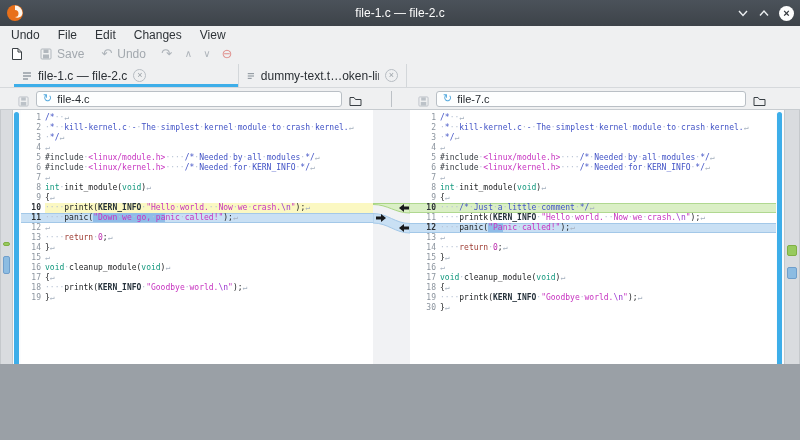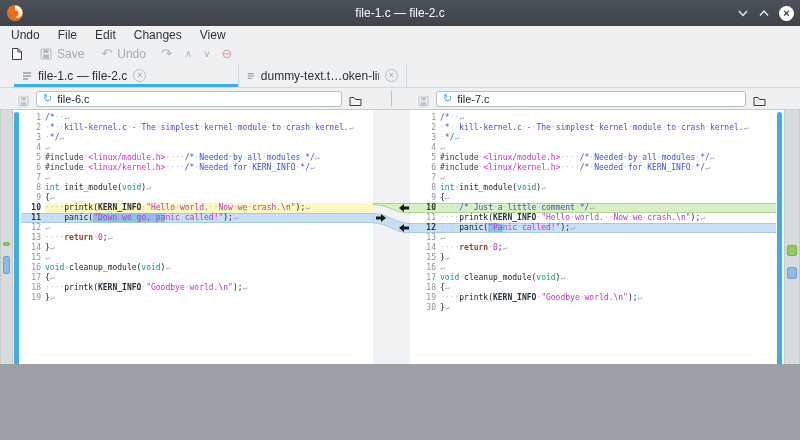--- a/index.html
+++ b/index.html
@@ -57,21 +57,21 @@
          font-size:8px;line-height:10px;}
   .line{display:flex;height:10px;white-space:pre;}
   .num{flex:none;width:20px;text-align:right;padding-right:4px;color:#8b949e;}
   .pane.pright .num{width:26px;}
   .num.nb{color:#2d3237;font-weight:bold;}
   .code{flex:1;}
   .line.chg{background:#c9e0f4;box-shadow:inset 0 1px 0 #a3c8e8,inset 0 -1px 0 #a3c8e8;}
   .line.ins{background:#daefc5;box-shadow:inset 0 1px 0 #b0d890,inset 0 -1px 0 #b0d890;}
   .line.cur .code{background:#fbf8c2;}
   .pl{color:#1c1e20}.cm{color:#4253c6}.pp{color:#3c4146}.st{color:#c734c0}.es{color:#9a35cf}
-  .kt{color:#13987e;font-weight:normal}.kf{color:#9e3d34;font-weight:bold}.nu{color:#bb2fae}
+  .kt{color:#13987e;font-weight:normal}.kf{color:#9e3d34;font-weight:normal}.nu{color:#bb2fae}
   .mc{color:#26323c;font-weight:bold}.ws{color:#b7c3d5}.nl{color:#a7b2c0}
   .ih{background:#8fbce8}
   .gutter{position:relative;width:37px;background:#f1f2f4;}
   .garrow{position:absolute;width:12px;height:10px;}
   
   .statusbar{position:absolute;top:410px;left:0;width:800px;height:24px;background:#eff0f1;
              border-top:1px solid #d0d4d7;box-sizing:border-box;display:flex;align-items:center;
              justify-content:flex-end;gap:22px;padding-right:14px;font-size:12px;color:#2e3338;}
   .bottomstrip{position:absolute;top:434px;left:0;width:800px;height:6px;background:#dce0e3;border-top:1px solid #cdd1d4;box-sizing:border-box;}
 </style>
@@ -165,21 +165,21 @@
   <div class="headers">
     <span class="mini-save" style="left:18px">
       <svg width="11" height="11" viewBox="0 0 12 12">
         <rect x="1" y="1" width="10" height="10" rx="1" fill="none" stroke="#bcc2c8"></rect>
         <rect x="3.5" y="1.5" width="5" height="3.5" fill="#bcc2c8"></rect>
         <rect x="3" y="6.5" width="6" height="4" fill="#bcc2c8"></rect>
       </svg>
     </span>
     <span class="entry" style="left:36px;width:306px">
       <span class="reload-glyph">↻</span>
-      <span>file-6.c</span>
+      <span>file-4.c</span>
     </span>
     <span class="folder-btn" style="left:349px">
       <svg width="13" height="11" viewBox="0 0 13 11">
         <path d="M1 1.5 h4 l1.5 2 h5.5 v6 h-11 z" fill="none" stroke="#3a4045"></path>
       </svg>
     </span>
     <span class="hsep"></span>
     <span class="mini-save" style="left:418px">
       <svg width="11" height="11" viewBox="0 0 12 12">
         <rect x="1" y="1" width="10" height="10" rx="1" fill="none" stroke="#bcc2c8"></rect>

